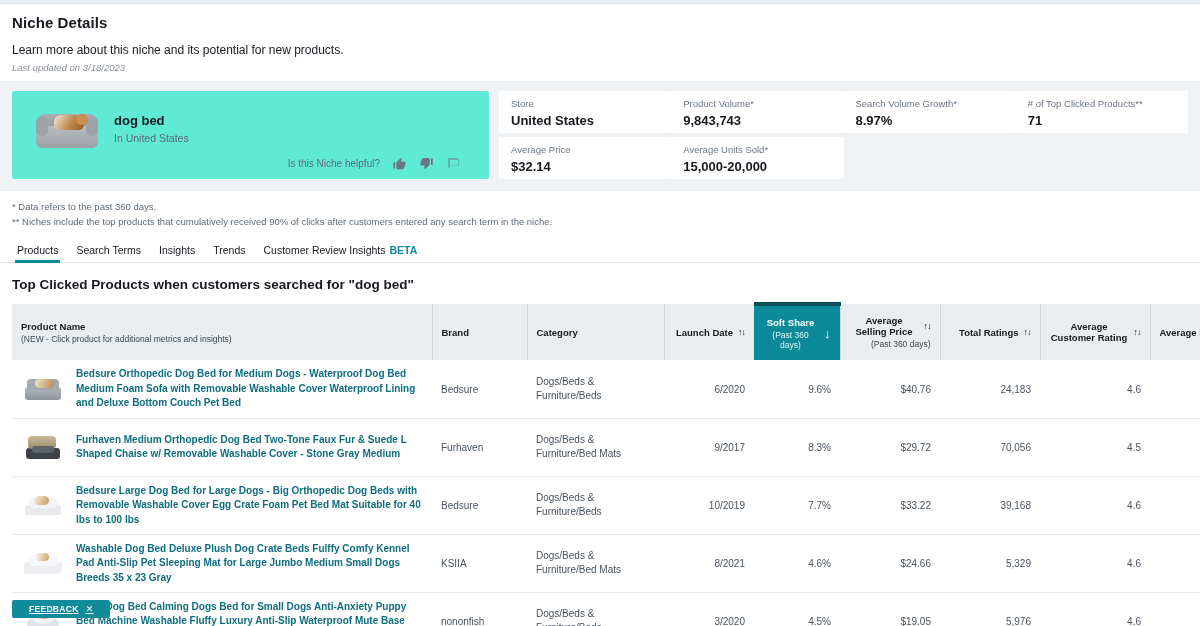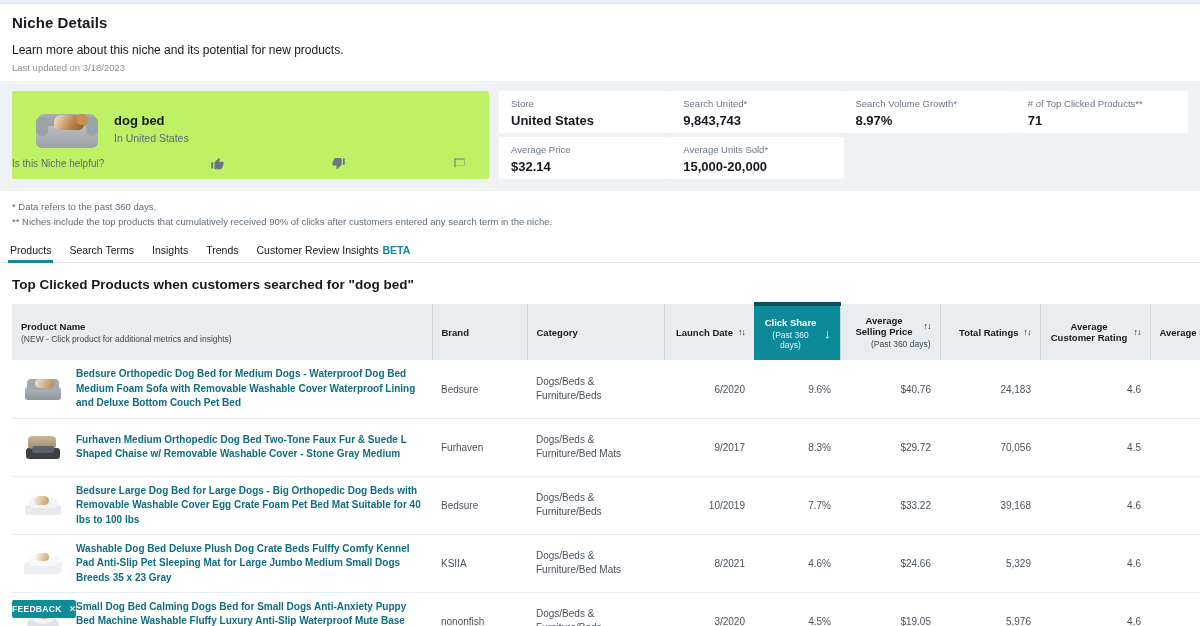--- a/index.html
+++ b/index.html
@@ -13,32 +13,32 @@
   #app { position: relative; width: 1200px; height: 626px; }
 
   .topline { height: 4px; background: #e9eef3; border-bottom: 1px solid #dfe5ec; }
 
   
   .page-head { padding: 10px 12px 8px 12px; background:#fff; }
   .page-title {
     font-size: 15px; font-weight: bold; color: #16191f; letter-spacing: .1px;
   }
   .page-sub { font-size: 12px; color: #16191f; margin-top: 12px; }
-  .page-updated { font-size: 9.5px; color: #8a9098; margin-top: 5px; }
+  .page-updated { font-size: 9.5px; font-style: italic; color: #8a9098; margin-top: 5px; }
 
   
   .band {
     background: #eef2f4;
     padding: 10px 12px 12px 12px;
     display: flex;
     gap: 10px;
     align-items: flex-start;
   }
   .niche-card {
-    background:#bef264; width: 477px; height: 88px;
+    background:#5eead4; width: 477px; height: 88px;
     border-radius: 2px; position: relative;
     display:flex; flex-direction: column;
   }
   .niche-top { display:flex; align-items:center; padding: 10px 0 0 22px; flex: 1; }
   .niche-thumb {
     width: 66px; height: 45px; flex: 0 0 66px; position: relative;
     border-radius: 3px; overflow: hidden;
   }
   .niche-thumb .bed-base {
     position:absolute; left:2px; bottom:3px; width:62px; height:22px;
@@ -64,22 +64,22 @@
     border-radius: 9px 12px 7px 7px;
   }
   .niche-thumb .dog-head {
     position:absolute; left:42px; top:8px; width:12px; height:11px;
     background:#c98e50; border-radius: 50% 50% 45% 45%;
   }
   .niche-txt { margin-left: 14px; }
   .niche-name { font-size: 13px; font-weight: bold; color:#16191f; }
   .niche-loc { font-size: 10.5px; color:#5f6b7a; margin-top: 4px; }
   .niche-feedback {
-    display:flex; align-items:center; justify-content:space-between;
-    gap: 12px; padding: 0 22px 8px 0;
+    display:flex; align-items:center; justify-content:flex-end;
+    gap: 12px; padding: 0 28px 8px 0;
   }
   .nf-label { font-size: 10px; color:#5f6b7a; }
   .nf-ic { width: 15px; height: 15px; display:inline-block; color:#6b7683; cursor:pointer; }
   .nf-ic svg { width:100%; height:100%; display:block; fill: #6b7683; }
 
   .metric-grid {
     flex: 1; display: grid;
     grid-template-columns: repeat(4, 1fr);
     grid-template-rows: 42px 42px;
     gap: 4px 0;
@@ -89,21 +89,21 @@
   }
   .metric-label { font-size: 9.5px; color:#6b7683; }
   .metric-value { font-size: 13px; font-weight: bold; color:#16191f; margin-top: 4px; }
 
   
   .notes { padding: 9px 12px 0 12px; background:#fff; }
   .note { font-size: 9.5px; color: #5f6b7a; line-height: 1.55; }
 
   
   .tabs {
-    margin: 12px 0 0 0; padding: 0 8px;
+    margin: 12px 0 0 0; padding: 0 15px;
     display:flex; align-items:flex-end; gap: 14px;
     border-bottom: 1px solid #e3e7eb; background:#fff;
   }
   .tab {
     font-size: 10.5px; color:#16191f; padding: 3px 2px 6px 2px;
     cursor:pointer; white-space: nowrap; position: relative;
   }
   .tab.active { font-weight: normal; color:#16191f; }
   .tab.active::after {
     content:""; position:absolute; left:0; right:0; bottom:-1px;
@@ -167,23 +167,24 @@
   .t4 .b2{left:6px;top:7px;width:30px;height:11px;background:#f7f8f9;border-radius:5px;}
   .t4 .b3{left:14px;top:5px;width:13px;height:8px;background:linear-gradient(110deg,#fbf6ea,#cda36a);border-radius:5px;}
   .t5 .b1{left:5px;bottom:4px;width:32px;height:16px;background:#dfe3e7;border-radius:50%;}
   .t5 .b2{left:10px;top:6px;width:22px;height:12px;background:#f1f3f5;border-radius:50%;}
   .t5 .b3{left:16px;top:5px;width:11px;height:8px;background:linear-gradient(110deg,#f7f1e4,#c9a06a);border-radius:5px;}
 
   
   .feedback-tab {
     position: absolute; left: 12px; bottom: 8px;
     background:#0f8b99; color:#fff; font-size: 8.5px; font-weight:bold;
-    padding: 4px 0; border-radius: 2px;
+    padding: 4px 17px; border-radius: 2px;
     display:flex; align-items:flex-start; gap:7px; cursor:pointer; z-index: 20;
     letter-spacing: .3px;
+    text-decoration: underline;
   }
   .feedback-tab .x { font-size: 9px; font-weight: normal; }
 </style>
 </head>
 <body>
 
 <div id="app">
 
   <div class="topline"></div>
 
@@ -229,21 +230,21 @@
         </span>
       </div>
     </div>
 
     <div class="metric-grid">
       <div class="metric">
         <div class="metric-label">Store</div>
         <div class="metric-value">United States</div>
       </div>
       <div class="metric">
-        <div class="metric-label">Search United*</div>
+        <div class="metric-label">Product Volume*</div>
         <div class="metric-value">9,843,743</div>
       </div>
       <div class="metric">
         <div class="metric-label">Search Volume Growth*</div>
         <div class="metric-value">8.97%</div>
       </div>
       <div class="metric">
         <div class="metric-label"># of Top Clicked Products**</div>
         <div class="metric-value">71</div>
       </div>
@@ -310,21 +311,21 @@
           </th>
           <th>
             <span class="th-inner right">
               <span>Launch Date</span>
               <span class="sorticon">↑↓</span>
             </span>
           </th>
           <th class="active-sort">
             <span class="th-cs">
               <span>
-                <span>Click Share</span>
+                <span>Soft Share</span>
                 <span class="sub">(Past 360 days)</span>
               </span>
               <span class="arrow">↓</span>
             </span>
           </th>
           <th>
             <span class="th-inner right">
               <span>Average Selling Price</span>
               <span class="sorticon">↑↓</span>
             </span>

